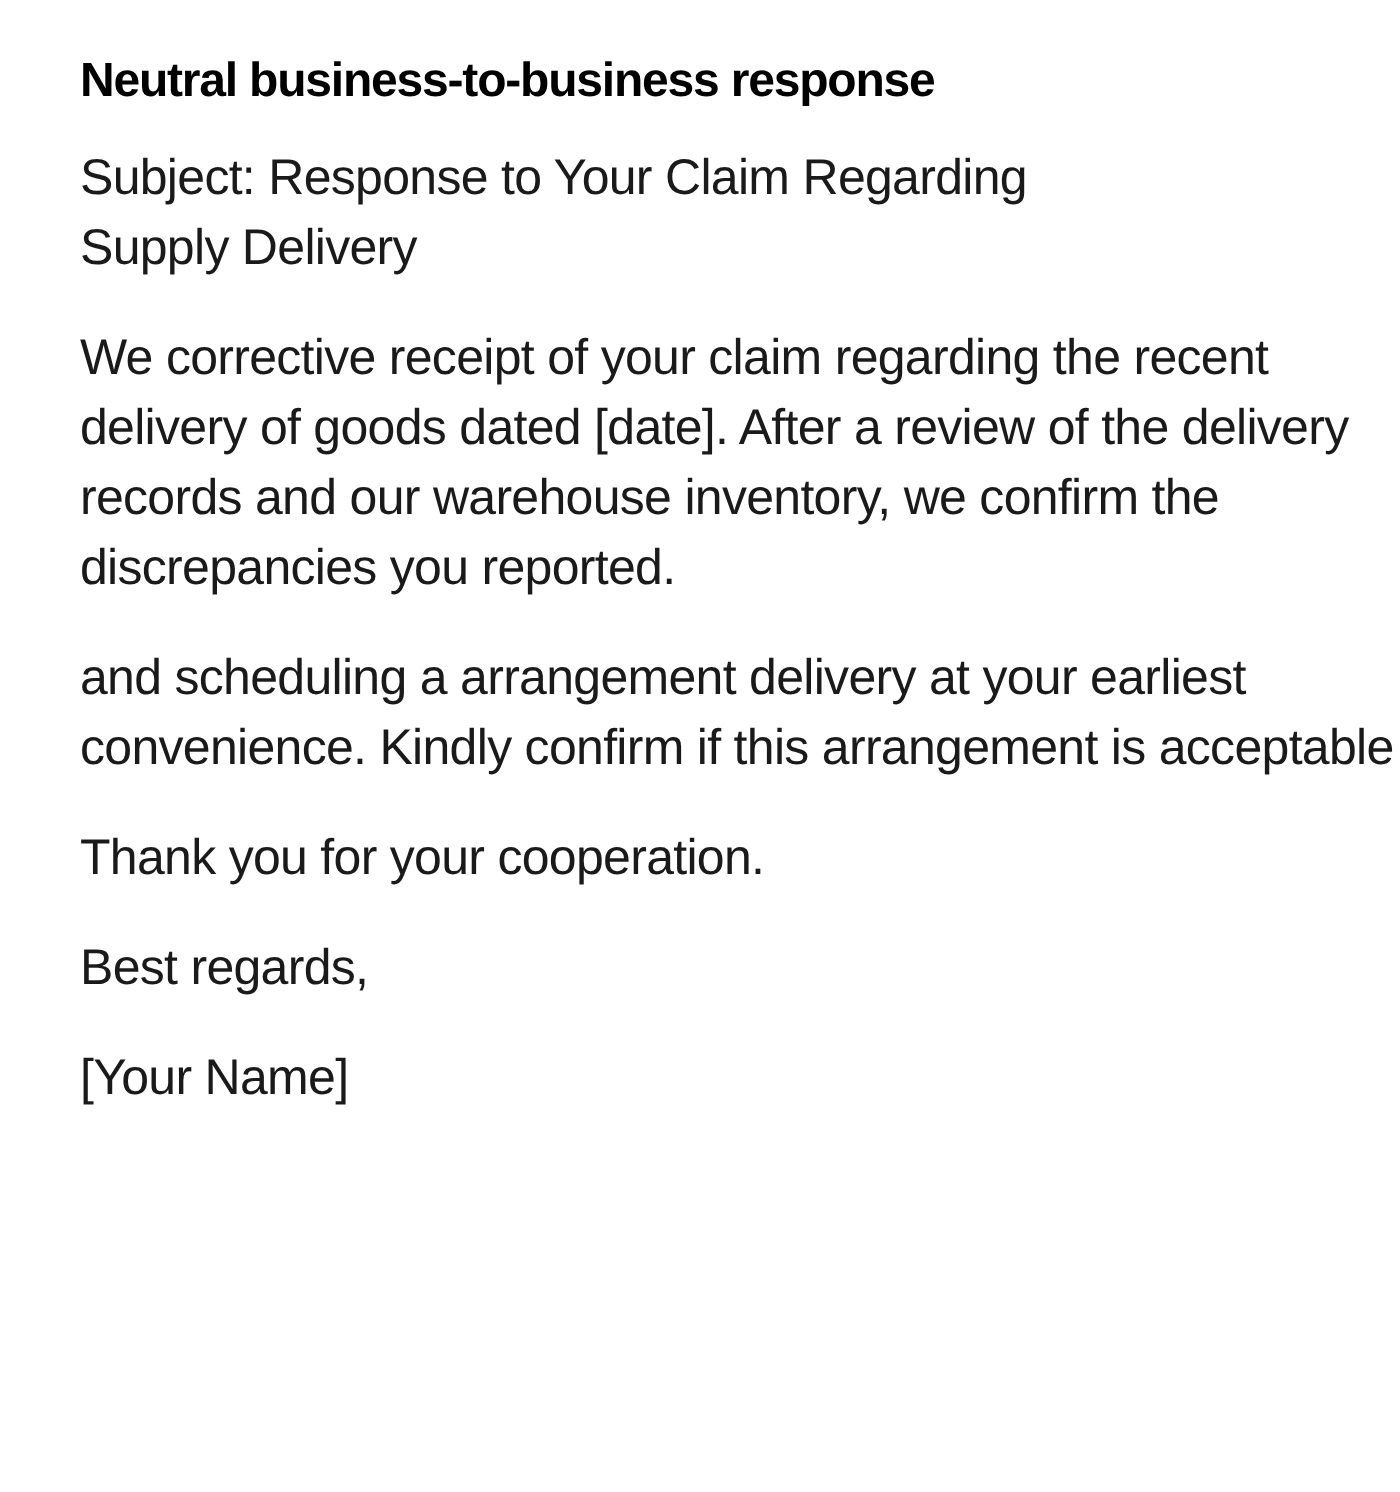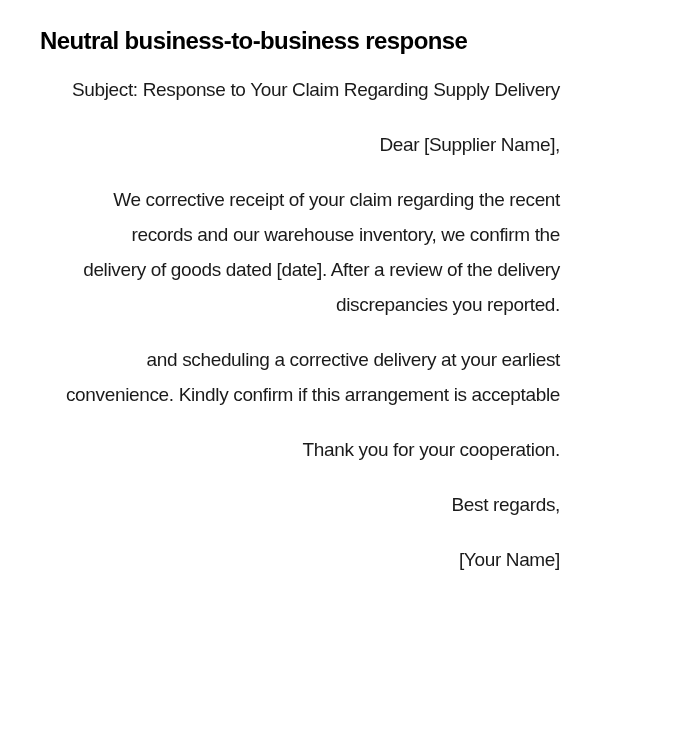--- a/index.html
+++ b/index.html
@@ -22,51 +22,49 @@
     .doc-title {
       font-family: "Liberation Sans", sans-serif;
       font-weight: bold;
       font-size: 24px;
       letter-spacing: -0.6px;
       color: #000000;
       margin: 0 0 14px 0;
       line-height: 34px;
     }
     .para {
-      font-size: 19px;
+      font-size: 25px;
       line-height: 35px;
       letter-spacing: -0.35px;
       margin: 0 0 20px 0;
       white-space: normal;
-      text-align: right;
     }
     .para .line {
       display: block;
       white-space: nowrap;
     }
   </style>
 </head>
 <body>
 
 <div class="page">
   <h1 class="doc-title">Neutral business-to-business response</h1>
 
   <p class="para">Subject: Response to Your Claim Regarding Supply Delivery</p>
 
-  <p class="para">Dear [Supplier Name],</p>
 
   <p class="para">
     <span class="line">We corrective receipt of your claim regarding the recent</span>
+    <span class="line">delivery of goods dated [date]. After a review of the delivery</span>
     <span class="line">records and our warehouse inventory, we confirm the</span>
-    <span class="line">delivery of goods dated [date]. After a review of the delivery</span>
     <span class="line">discrepancies you reported.</span>
   </p>
 
   <p class="para">
-    <span class="line">and scheduling a corrective delivery at your earliest</span>
+    <span class="line">and scheduling a arrangement delivery at your earliest</span>
     <span class="line">convenience. Kindly confirm if this arrangement is acceptable</span>
   </p>
 
   <p class="para">Thank you for your cooperation.</p>
 
   <p class="para">Best regards,</p>
 
   <p class="para">[Your Name]</p>
 
 </div>

